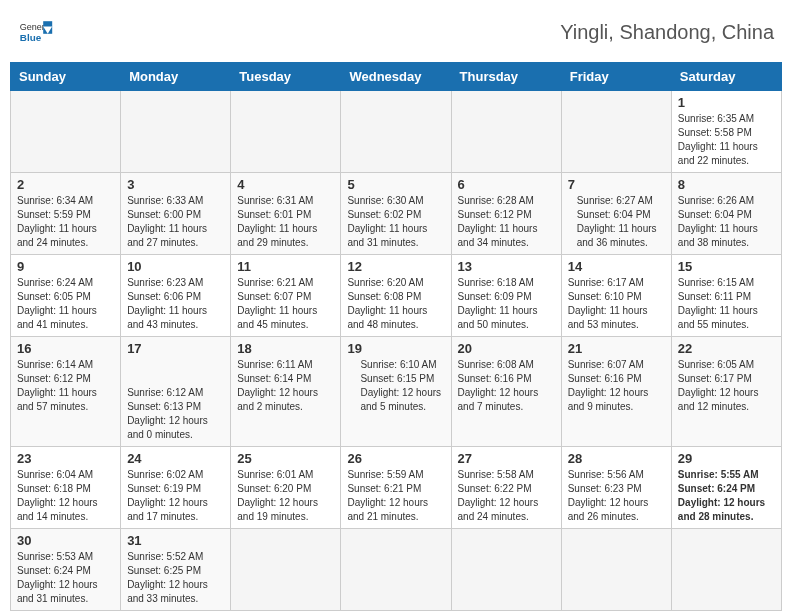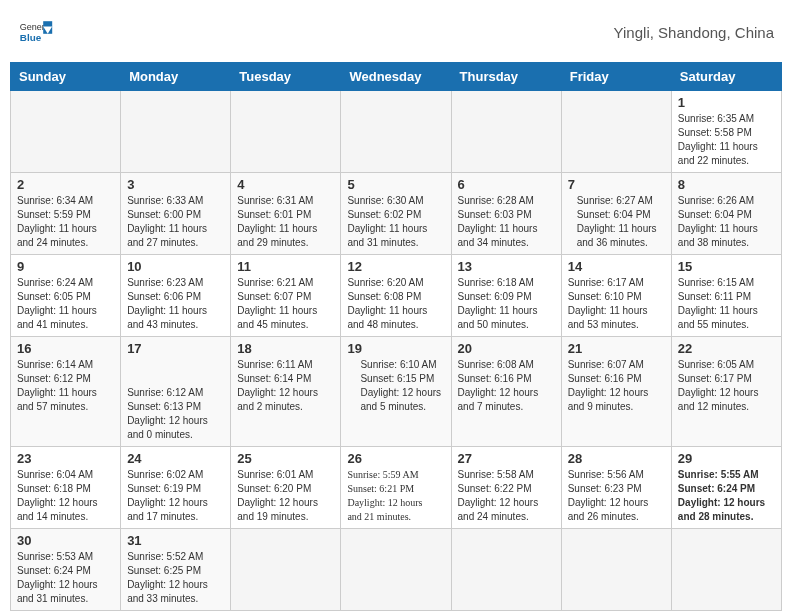--- a/index.html
+++ b/index.html
@@ -28,21 +28,21 @@
     }
     .title-block {
       text-align: right;
     }
     .month-title {
       font-size: 32px;
       color: #333;
       font-weight: normal;
     }
     .location-title {
-      font-size: 15px;
+      font-size: 20px;
       color: #555;
     }
     .calendar {
       width: 100%;
       border-collapse: collapse;
       border: 1px solid #ccc;
       padding-left: 36px;
     }
     .calendar th {
       background-color: #1a6faf;
@@ -152,21 +152,21 @@
         <td>
           <span class="day-number">5</span>
           <div class="day-info" style="white-space: pre-line;">Sunrise: 6:30 AM
 Sunset: 6:02 PM
 Daylight: 11 hours
 and 31 minutes.</div>
         </td>
         <td>
           <span class="day-number">6</span>
           <div class="day-info" style="white-space: pre-line;">Sunrise: 6:28 AM
-Sunset: 6:03 PM
+Sunset: 6:12 PM
 Daylight: 11 hours
 and 34 minutes.</div>
         </td>
         <td>
           <span class="day-number">7</span>
           <div class="day-info" style="white-space: pre-line; margin-left: 9px;">Sunrise: 6:27 AM
 Sunset: 6:04 PM
 Daylight: 11 hours
 and 36 minutes.</div>
         </td>
@@ -297,21 +297,21 @@
         </td>
         <td>
           <span class="day-number">25</span>
           <div class="day-info" style="white-space: pre-line;">Sunrise: 6:01 AM
 Sunset: 6:20 PM
 Daylight: 12 hours
 and 19 minutes.</div>
         </td>
         <td>
           <span class="day-number">26</span>
-          <div class="day-info" style="white-space: pre-line; font-family: Liberation Serif, serif;">Sunrise: 5:59 AM
+          <div class="day-info" style="white-space: pre-line;">Sunrise: 5:59 AM
 Sunset: 6:21 PM
 Daylight: 12 hours
 and 21 minutes.</div>
         </td>
         <td>
           <span class="day-number">27</span>
           <div class="day-info" style="white-space: pre-line;">Sunrise: 5:58 AM
 Sunset: 6:22 PM
 Daylight: 12 hours
 and 24 minutes.</div>

